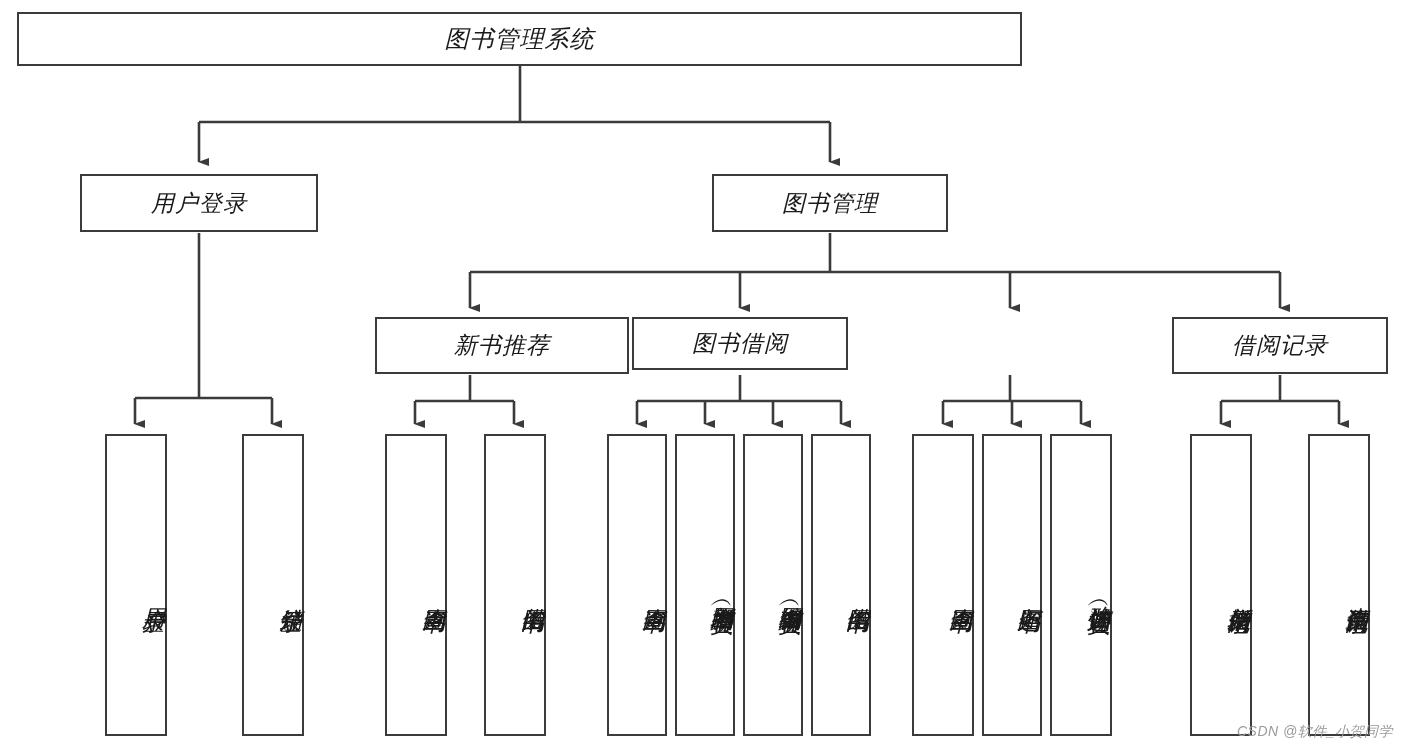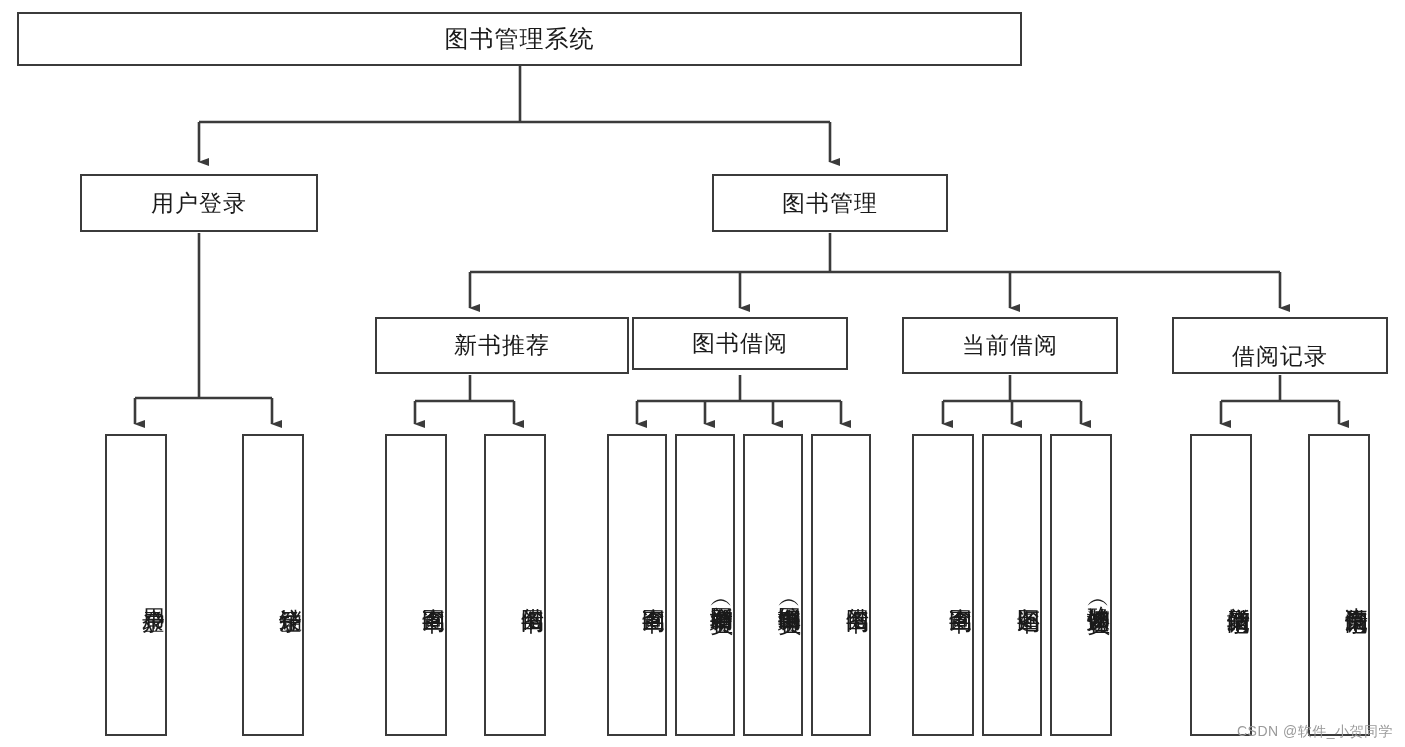--- a/index.html
+++ b/index.html
@@ -9,20 +9,21 @@
   }
   body {
     font-family: "Liberation Sans", "DejaVu Sans", sans-serif;
   }
   #canvas {
     position: relative;
     width: 1405px;
     height: 747px;
     background: #ffffff;
     overflow: hidden;
+    font-style: italic;
   }
   svg#wires {
     position: absolute;
     left: 0;
     top: 0;
     width: 1405px;
     height: 747px;
     pointer-events: none;
   }
   .node {
@@ -136,24 +137,21 @@
   <div class="node horiz" style="left:712px; top:174px; width:236px; height:58px;text-align:right;">
     <span>图书管理</span>
   </div>
 
   <div class="node horiz" style="left:375px; top:317px; width:254px; height:57px;">
     <span>新书推荐</span>
   </div>
   <div class="node horiz" style="left:632px; top:317px; width:216px; height:53px;">
     <span>图书借阅</span>
   </div>
-  <div class="node horiz" style="left:902px; top:317px; width:216px; height:57px;">
-    <span>当前借阅</span>
-  </div>
-  <div class="node horiz" style="left:1172px; top:317px; width:216px; height:57px;align-items:flex-end;">
+  <div class="node horiz" style="left:1172px; top:317px; width:216px; height:57px;">
     <span>借阅记录</span>
   </div>
 
   <div class="node vert" style="left:105px; top:434px; width:62px; height:302px;">
     <span>用户登录</span>
   </div>
   <div class="node vert" style="left:242px; top:434px; width:62px; height:302px;">
     <span>注销登录</span>
   </div>
 

